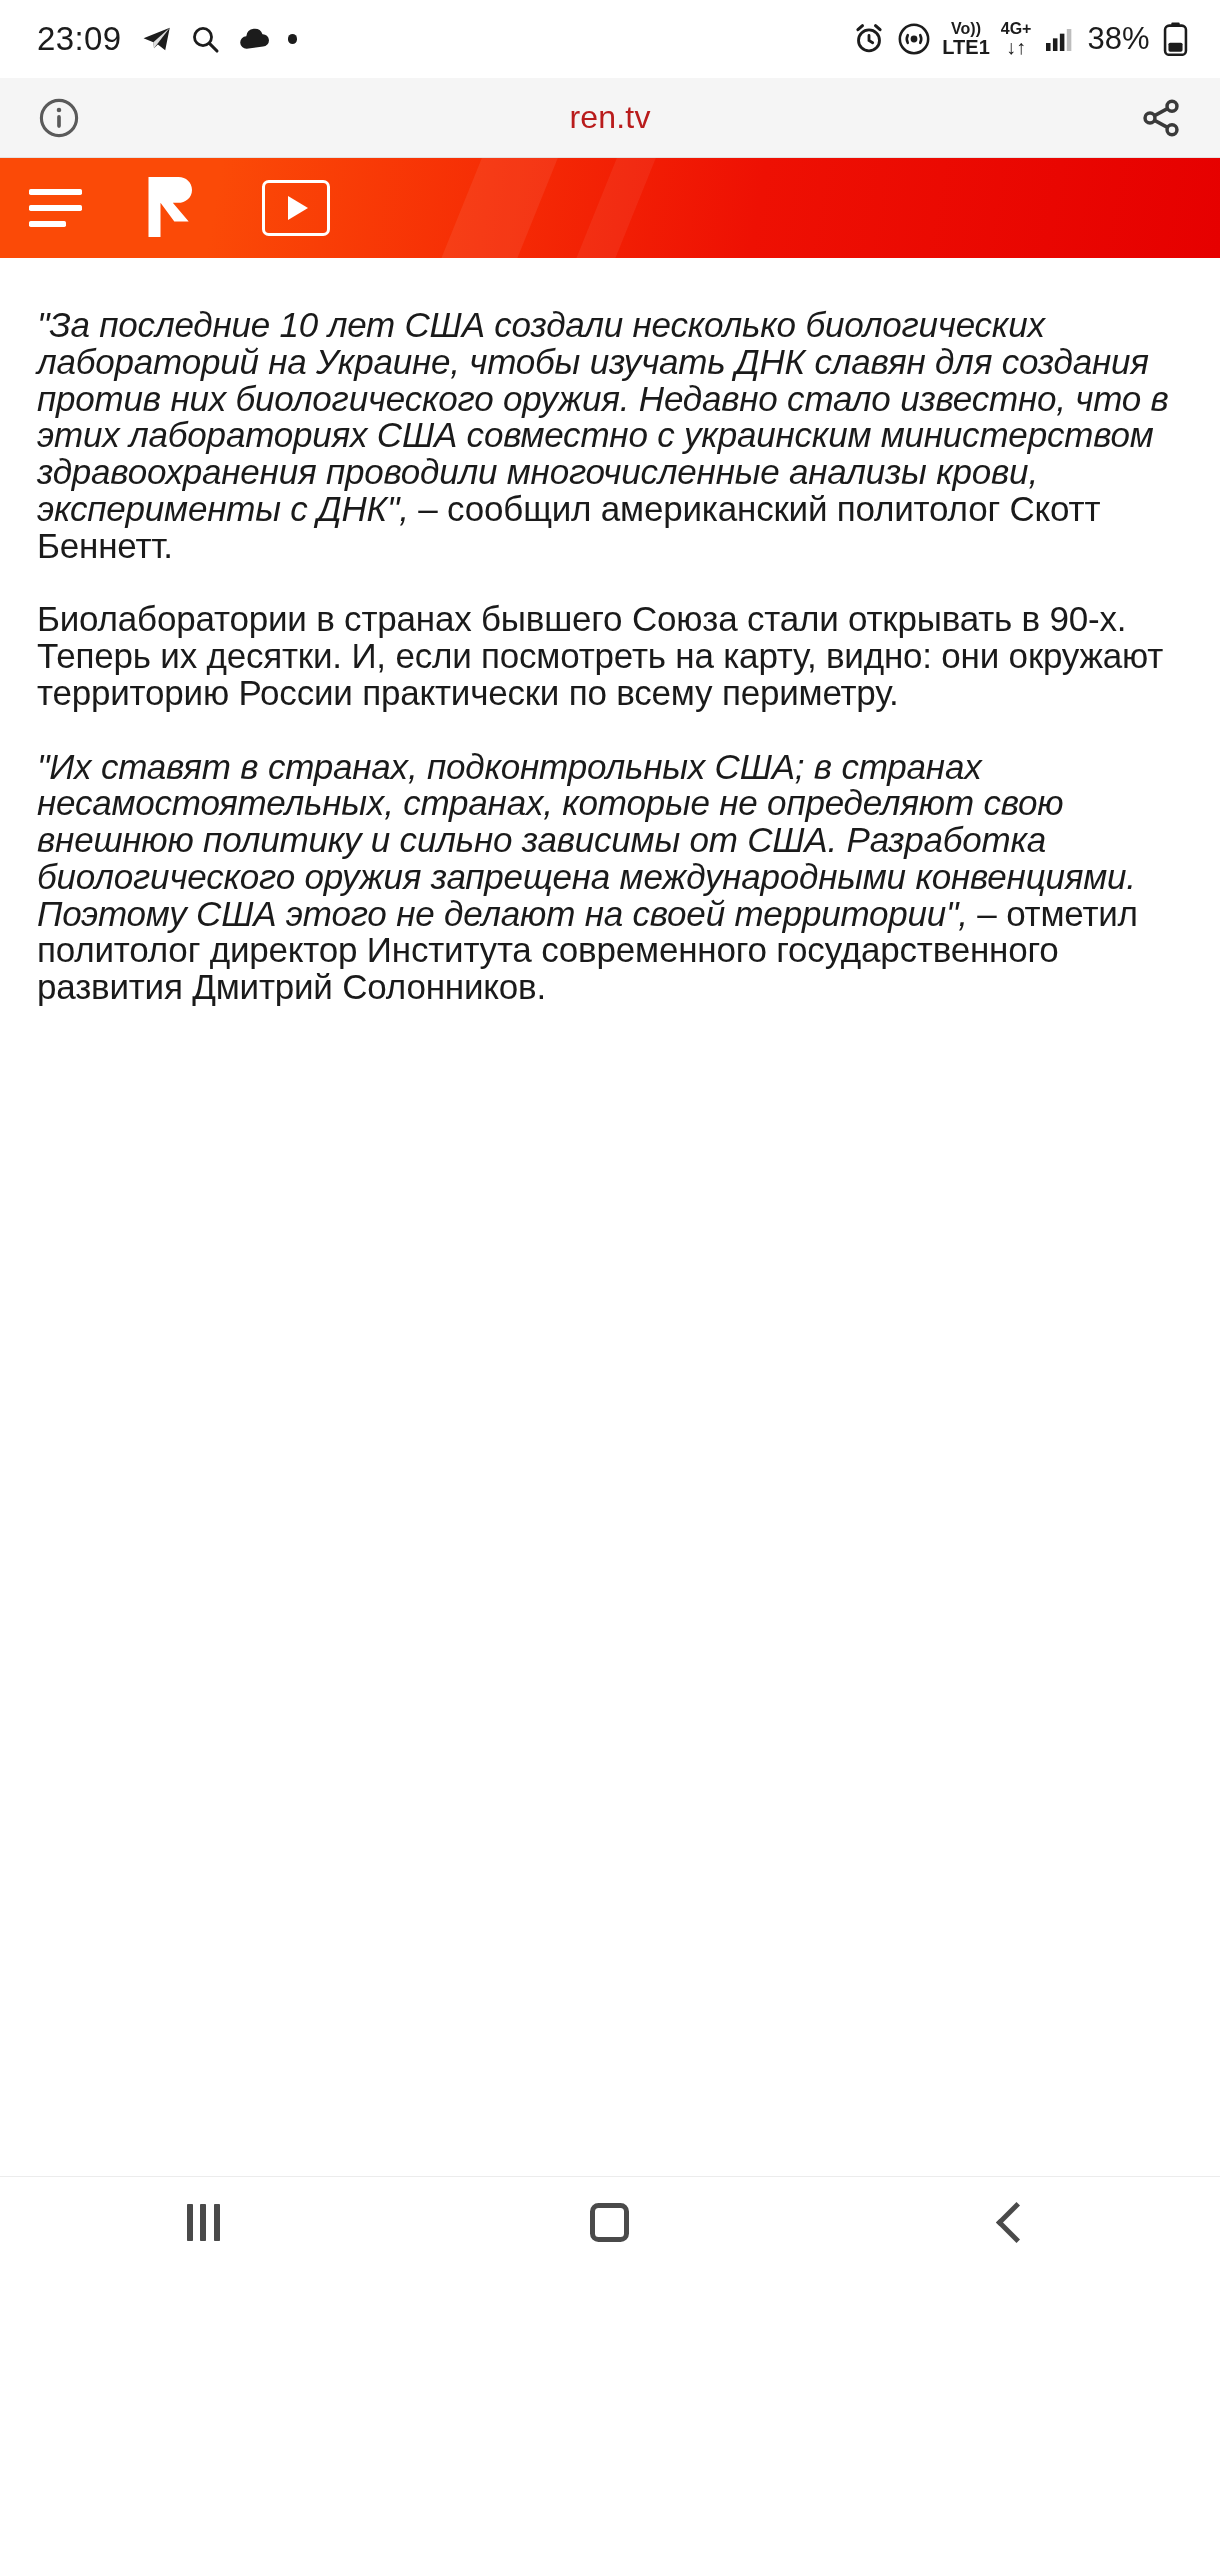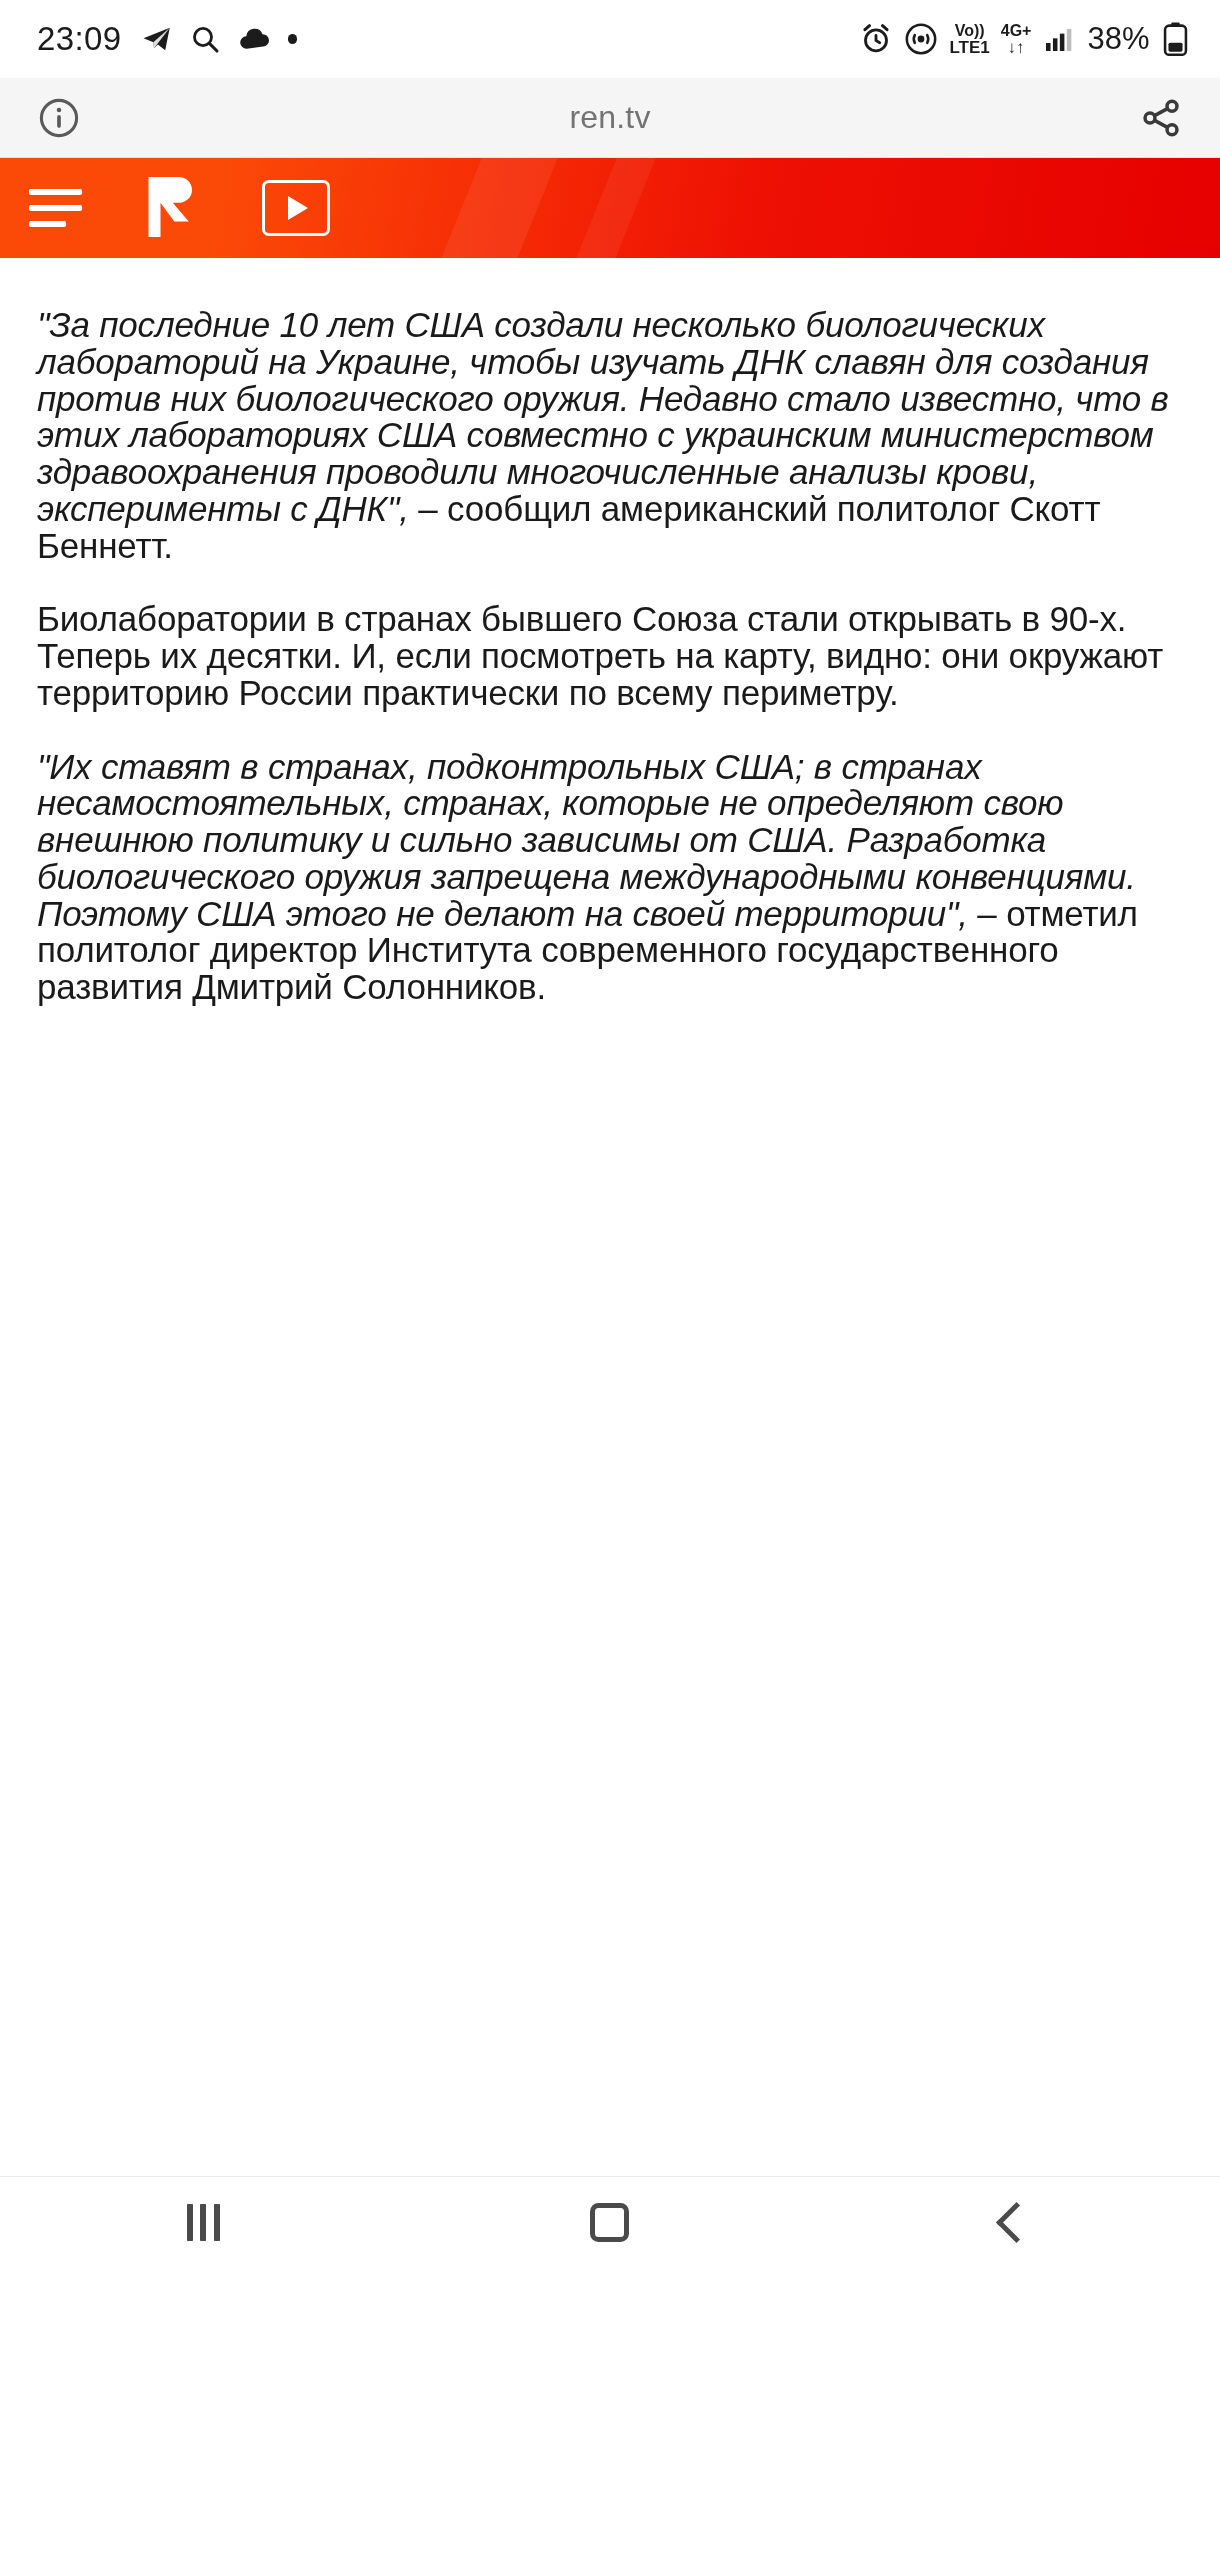--- a/index.html
+++ b/index.html
@@ -61,41 +61,41 @@
   .net-label {
     display: flex;
     flex-direction: column;
     align-items: center;
     line-height: 1;
     font-size: 14.4px;
     font-weight: 700;
     color: #1c1c1c;
   }
   .net-label .top { font-size: 16px; }
-  .net-label .bot { font-size: 17px; }
+  .net-label .bot { font-size: 20px; }
   .dot-small {
     width: 9.3px; height: 9.3px; border-radius: 50%;
     background: #1c1c1c;
   }
 
   
   .browser-bar {
     height: 80px;
     flex: 0 0 80px;
     background: #f5f5f5;
     display: flex;
     align-items: center;
     padding: 0 32px;
     border-bottom: 0.8px solid #e3e3e3;
   }
   .browser-bar .url {
     flex: 1;
     text-align: center;
     font-size: 32px;
-    color: #737373;
+    color: #b91c1c;
     letter-spacing: 0.2px;
   }
   .info-btn, .share-btn {
     width: 54px; height: 54px;
     display: flex; align-items: center; justify-content: center;
   }
 
   
   .site-header {
     height: 100px;

